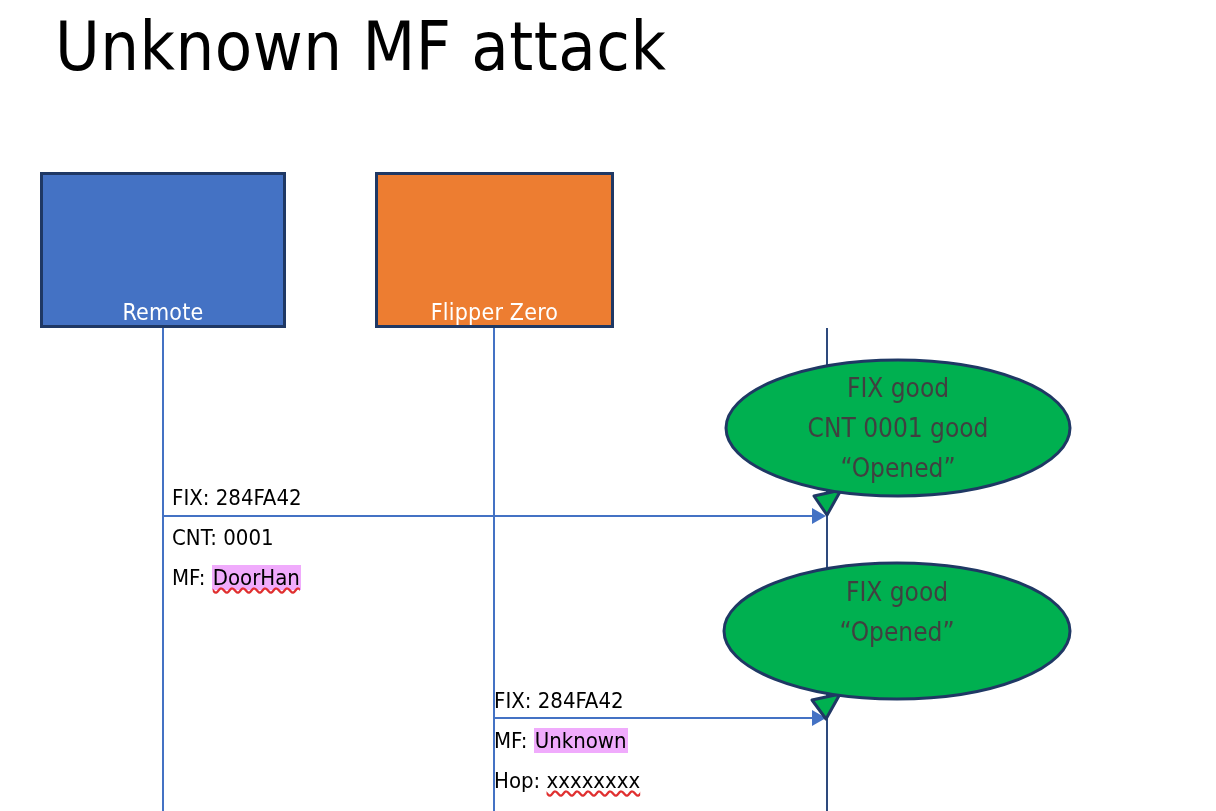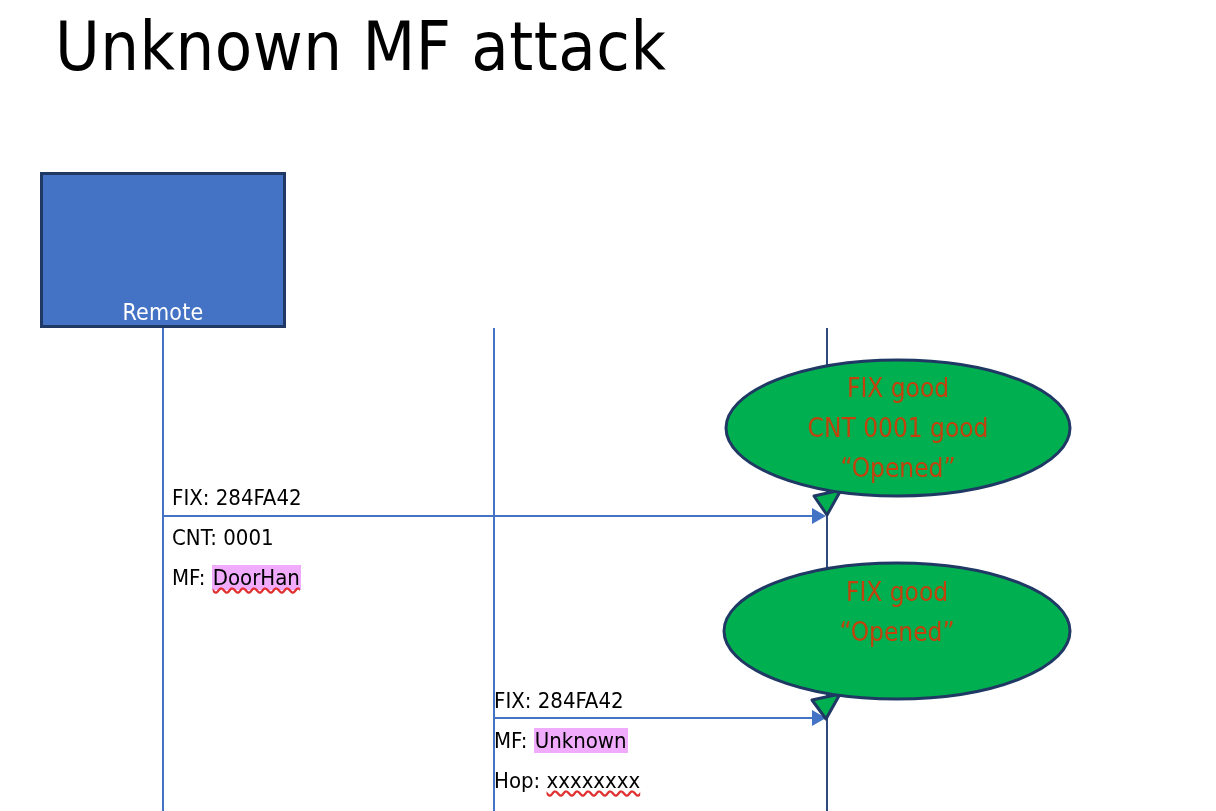--- a/index.html
+++ b/index.html
@@ -106,21 +106,21 @@
   
   .callout {
     position: absolute;
   }
   .callout svg { display: block; overflow: visible; }
   .callout-text {
     position: absolute;
     left: 0;
     width: 100%;
     text-align: center;
-    color: #c2410c;
+    color: #404040;
     font-size: 26px;
     line-height: 40px;
     font-family: "DejaVu Sans Condensed", "Liberation Sans", sans-serif;
     font-stretch: condensed;
     pointer-events: none;
     white-space: nowrap;
   }
   #callout1 { left: 724px; top: 358px; width: 348px; height: 160px; }
   #callout1 .callout-text { top: 10px; }
   #callout2 { left: 722px; top: 561px; width: 350px; height: 161px; }
@@ -128,20 +128,23 @@
 </style>
 </head>
 <body>
 
 <div id="slide">
 
   <div id="title">Unknown MF attack</div>
 
   <div id="box-remote" class="actor-box">
     <span>Remote</span>
+  </div>
+  <div id="box-flipper" class="actor-box">
+    <span>Flipper Zero</span>
   </div>
 
   <div id="lifeline-remote" class="lifeline"></div>
   <div id="lifeline-flipper" class="lifeline"></div>
   <div id="lifeline-receiver" class="lifeline"></div>
 
   <div id="arrow1" class="msg-arrow"></div>
   <div id="arrow1-head" class="arrow-head"></div>
   <div id="labels1" class="msg-labels">
     <div>

